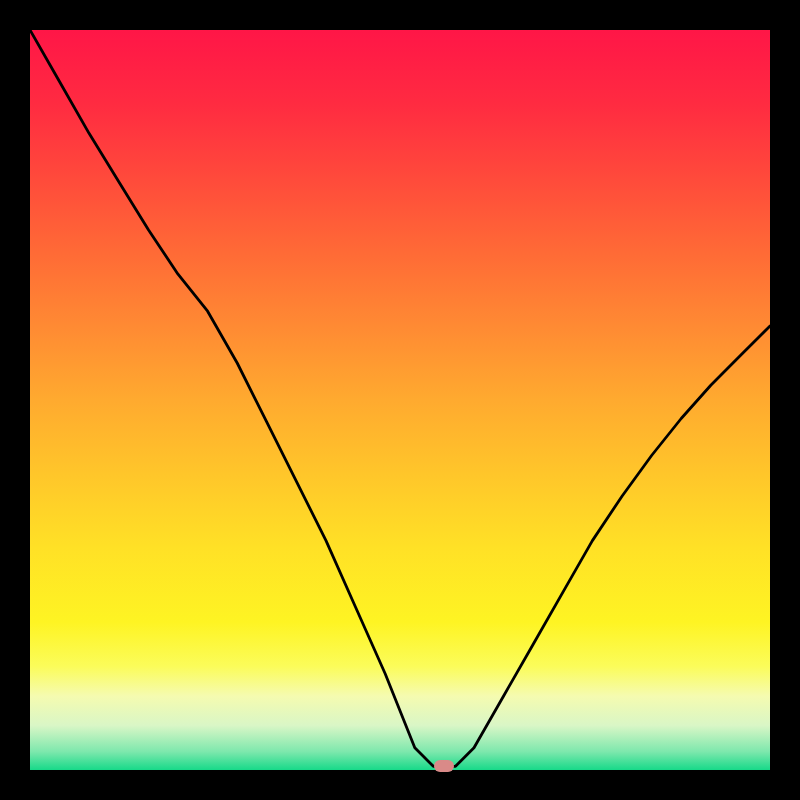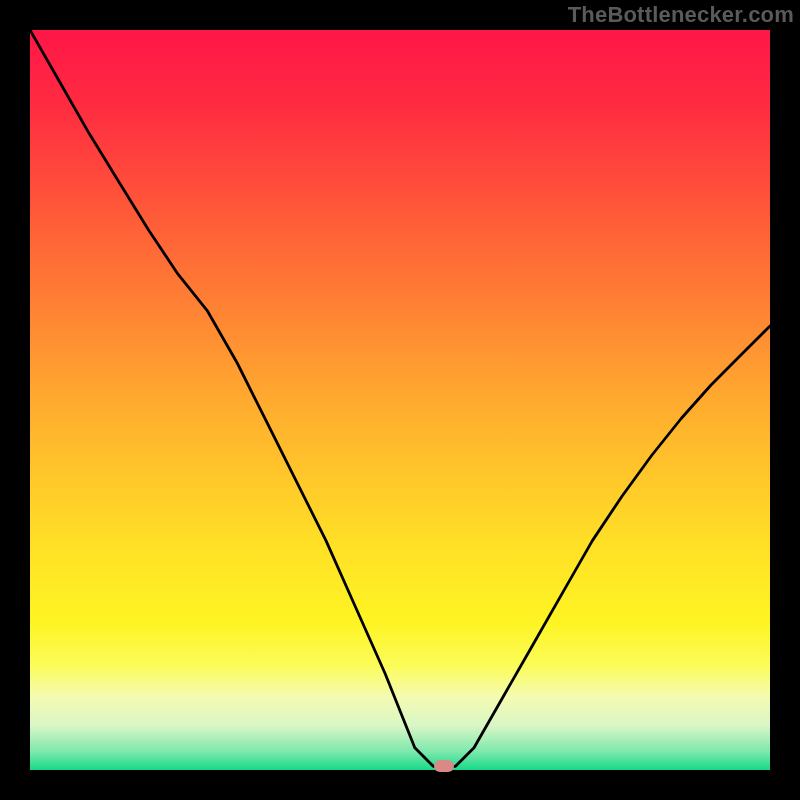--- a/index.html
+++ b/index.html
@@ -54,21 +54,20 @@
     background: #d98a88;
     border-radius: 6px;
     transform: translate(-50%, -50%);
   }
 </style>
 </head>
 <body>
 
 <div class="frame">
 
-  <div class="attribution">TheBottlenecker.com</div>
 
   <div class="plot-area">
 
     <svg class="gradient-bg" viewBox="0 0 740 740" preserveAspectRatio="none">
       <defs>
         <linearGradient id="bgGrad" x1="0" y1="0" x2="0" y2="1">
             <stop offset="0%" stop-color="#ff1647"></stop>
             <stop offset="10%" stop-color="#ff2b41"></stop>
             <stop offset="20%" stop-color="#ff4a3b"></stop>
             <stop offset="30%" stop-color="#ff6a36"></stop>

